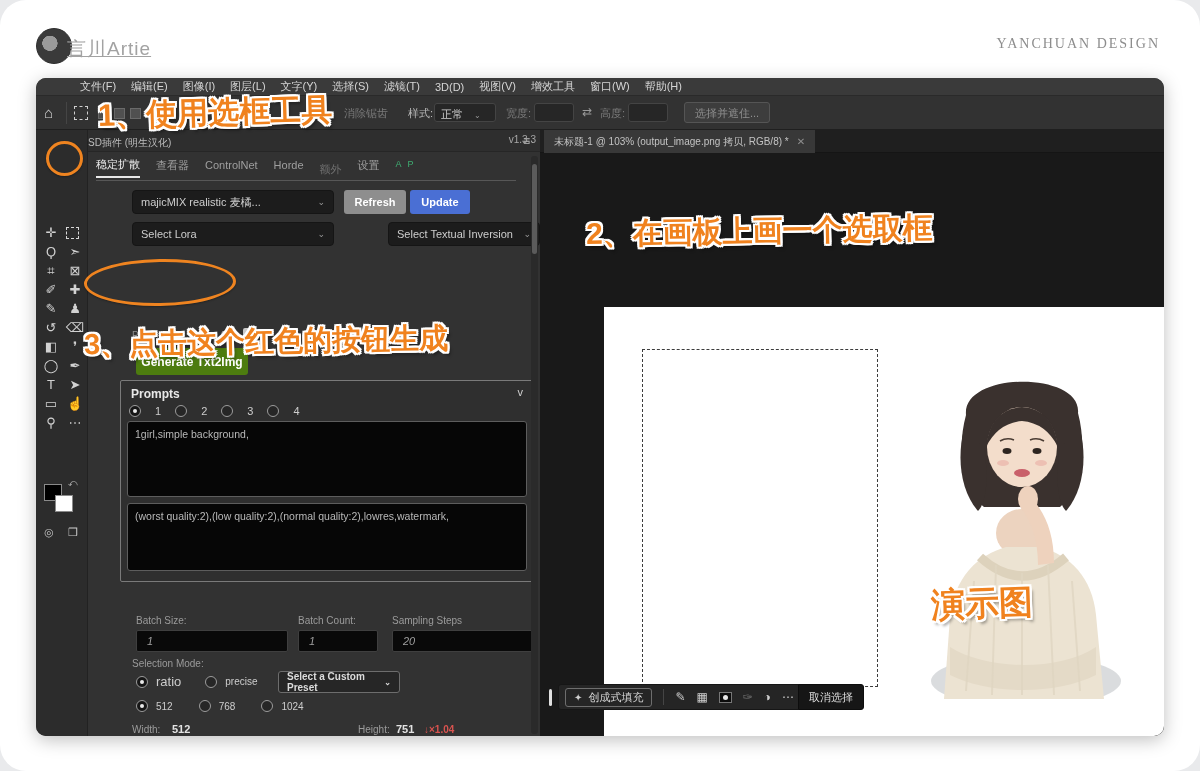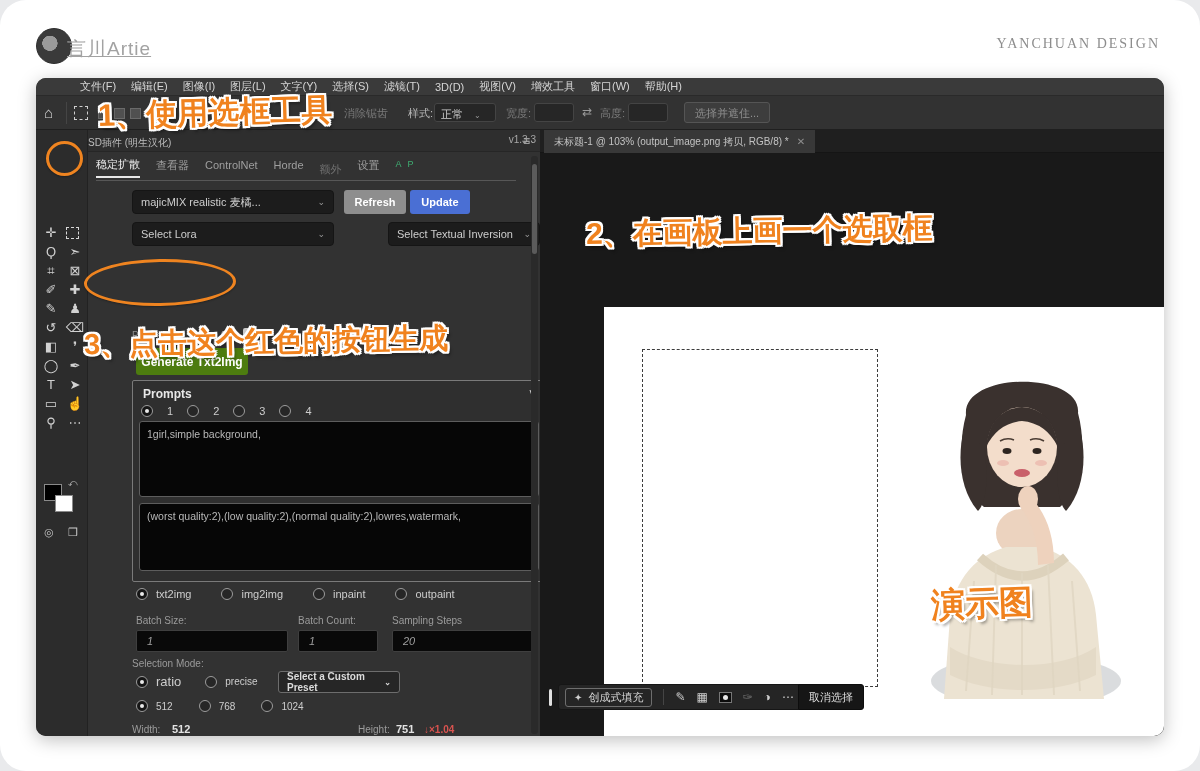--- a/index.html
+++ b/index.html
@@ -66,21 +66,21 @@
   .btn { position:absolute; height:24px; border:none; border-radius:3px; color:#fff; font-weight:bold;
          font-size:11px; text-align:center; line-height:24px; }
   .btn.gray { background:#8e8e8e; }
   .btn.blue { background:#4a6fd4; }
   .progress-label { position:absolute; font-size:10px; color:#8f8f8f;text-align:right; }
   .checkbox { position:absolute; width:13px; height:13px; background:#c9c9c9; border-radius:2px; color:#333;
               font-size:10px; line-height:13px; text-align:center; font-weight:bold; }
   .gen-btn { position:absolute; left:48px; top:218px; width:112px; height:27px; background:#4d7c0f; border:none;
              border-radius:3px; color:#fff; font-weight:bold; font-size:12px; }
 
-  .prompts-box { position:absolute; left:44px; top:250px; width:414px; height:202px; border:1px solid #7a7a7a;
+  .prompts-box { position:absolute; left:32px; top:250px; width:414px; height:202px; border:1px solid #7a7a7a;
                  border-radius:2px; background:#2f2f2f;padding-left:44px; }
   .prompts-head { position:absolute; left:10px; top:6px; font-size:12px; font-weight:bold; color:#e8e8e8; }
   .prompts-chev { position:absolute; right:10px; top:5px; font-size:11px; color:#cfcfcf; }
   .pr-radio-row { position:absolute; left:8px; top:24px; display:flex; gap:14px; align-items:center; }
   .textarea { position:absolute; left:6px; width:400px; background:#060606; border:1px solid #5d5d5d; border-radius:3px;
               color:#b9b9b9; font-size:10.5px; padding:5px 7px; line-height:1.35; }
 
   .radio { width:12px; height:12px; border-radius:50%; background:#262626; border:1.5px solid #9c9c9c; position:relative; flex:none; }
   .radio.sel { background:#161616; }
   .radio.sel::after { content:""; position:absolute; left:3px; top:3px; width:4px; height:4px; border-radius:50%; background:#e9e9e9; }
@@ -265,33 +265,20 @@
         <span class="radio-lb">2</span>
         <span class="radio"></span>
         <span class="radio-lb">3</span>
         <span class="radio"></span>
         <span class="radio-lb">4</span>
       </div>
       <div class="textarea" style="top:40px; height:76px">1girl,simple background,</div>
       <div class="textarea" style="top:122px; height:68px">(worst quality:2),(low quality:2),(normal quality:2),lowres,watermark,</div>
     </div>
 
-    <div class="hrow" style="left:48px; top:458px">
-      <span class="radio sel"></span>
-      <span class="radio-lb">txt2img</span>
-      <span style="width:14px"></span>
-      <span class="radio"></span>
-      <span class="radio-lb">img2img</span>
-      <span style="width:14px"></span>
-      <span class="radio"></span>
-      <span class="radio-lb">inpaint</span>
-      <span style="width:14px"></span>
-      <span class="radio"></span>
-      <span class="radio-lb">outpaint</span>
-    </div>
 
     <span class="fld-label" style="left:48px; top:485px">Batch Size:</span>
     <span class="fld-label" style="left:210px; top:485px">Batch Count:</span>
     <span class="fld-label" style="left:304px; top:485px">Sampling Steps</span>
     <span class="fld" style="left:48px; top:500px; width:152px">1</span>
     <span class="fld" style="left:210px; top:500px; width:80px">1</span>
     <span class="fld" style="left:304px; top:500px; width:142px">20</span>
 
     <span class="fld-label" style="left:44px; top:528px">Selection Mode:</span>
     <div class="hrow" style="left:48px; top:544px">

